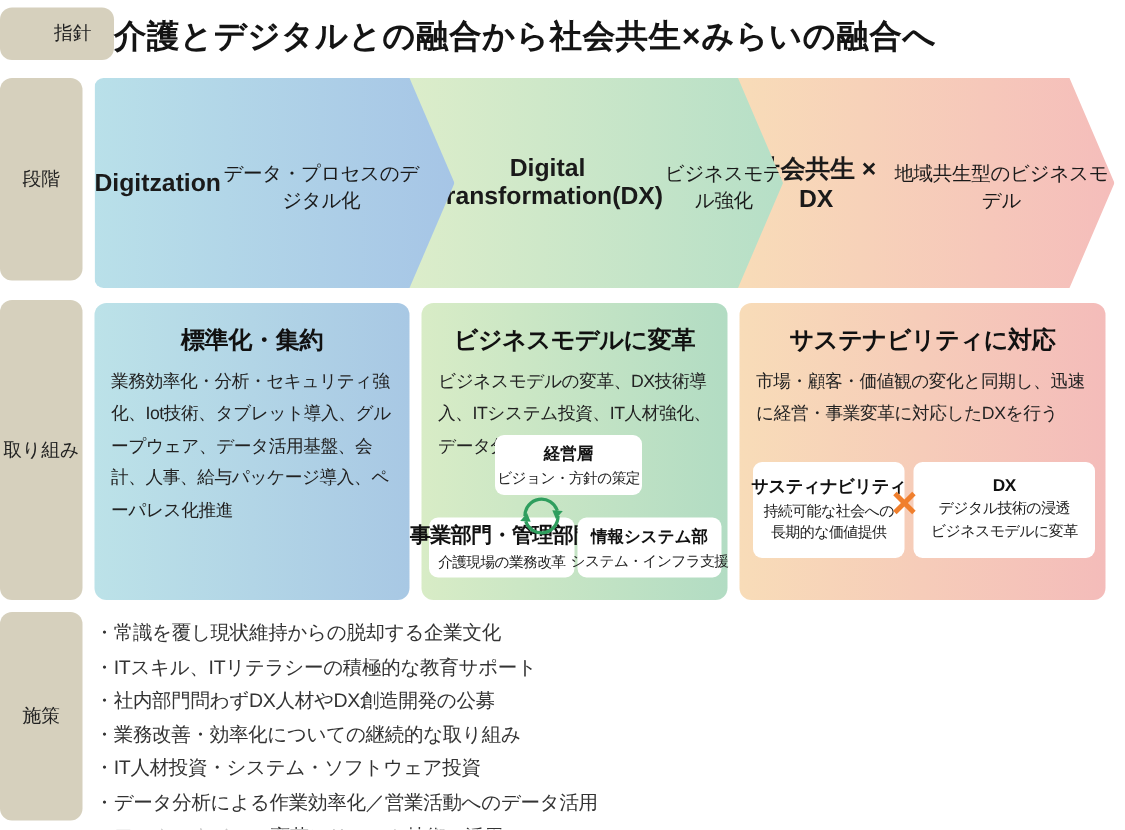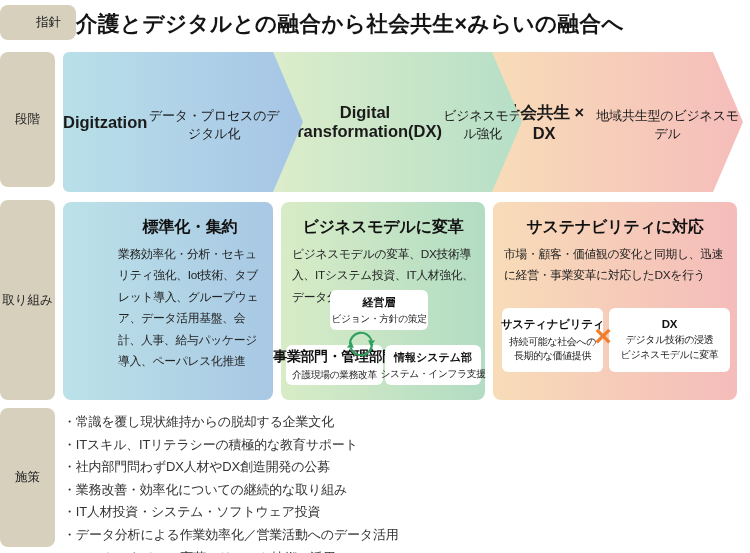--- a/index.html
+++ b/index.html
@@ -84,21 +84,21 @@
   </div>
   <div class="chev" id="chev3" style="background: linear-gradient(to right, rgb(248, 220, 184), rgb(245, 189, 187));">
     <div class="chev-en">社会共生 × DX</div>
     <div class="chev-ja">地域共生型のビジネスモデル</div>
   </div>
   <div class="chev" id="chev1" style="background: linear-gradient(to right, rgb(185, 224, 233), rgb(166, 197, 230));">
     <div class="chev-en">Digitzation</div>
     <div class="chev-ja">データ・プロセスのデジタル化</div>
   </div>
 
-  <div class="card" id="box1" style="background: linear-gradient(to right, rgb(188, 226, 232), rgb(168, 200, 228)); padding-left: 44px;">
+  <div class="card" id="box1" style="background: linear-gradient(to right, rgb(188, 226, 232), rgb(168, 200, 228));">
     <div class="card-title">標準化・集約</div>
     <div class="card-body">業務効率化・分析・セキュリティ強化、Iot技術、タブレット導入、グループウェア、データ活用基盤、会計、人事、給与パッケージ導入、ペーパレス化推進</div>
   </div>
 
   <div class="card" id="box2" style="background: linear-gradient(to right, rgb(216, 236, 198), rgb(178, 220, 195));">
     <div class="card-title">ビジネスモデルに変革</div>
     <div class="card-body">ビジネスモデルの変革、DX技術導入、ITシステム投資、IT人材強化、データ分析の活用</div>
     <div class="wbox" id="org-top">
       <div class="org-title">経営層</div>
       <div class="org-desc">ビジョン・方針の策定</div>

